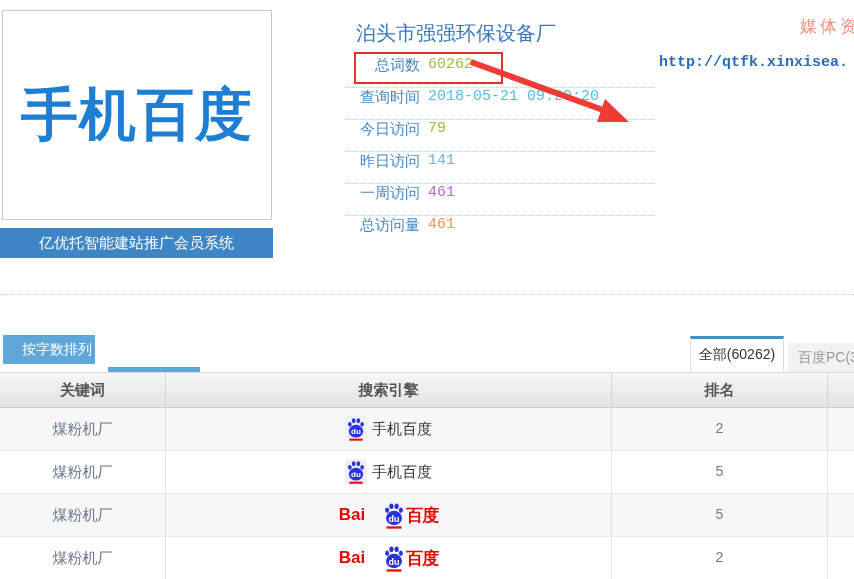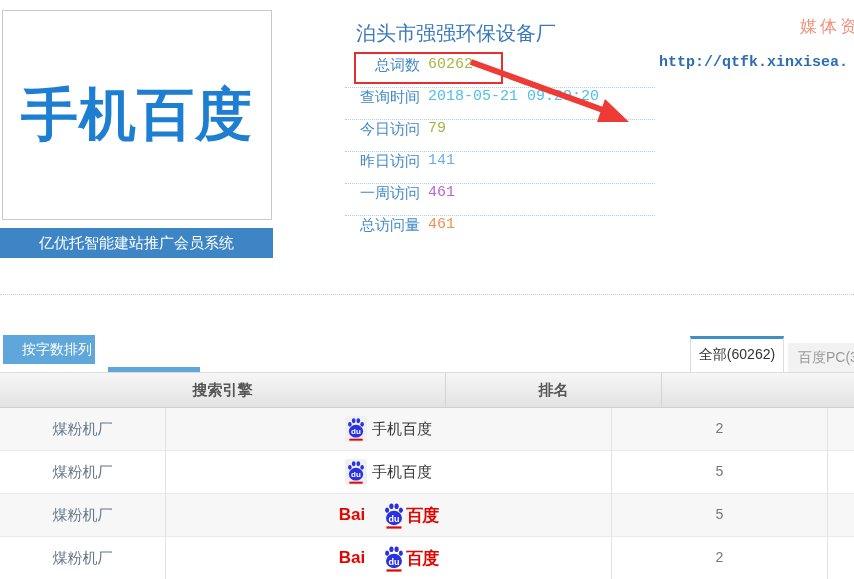--- a/index.html
+++ b/index.html
@@ -139,20 +139,21 @@
   <div class="page-divider"></div>
 
   <button class="sort-btn words">按字数排列</button>
   <button class="sort-btn time">按时间排列</button>
 
   <div class="tab-active">全部(60262)</div>
   <div class="tab-inactive">百度PC(30</div>
 
   <div class="rank-table">
     <div class="thead">
+      <div class="th col-kw">关键词</div>
       <div class="th col-se">搜索引擎</div>
       <div class="th col-rk">排名</div>
       <div class="th col-x"></div>
     </div>
 
     <div class="tr odd">
       <div class="td col-kw">
           <span class="kw-text">煤粉机厂</span>
         </div>
       <div class="td col-se">

